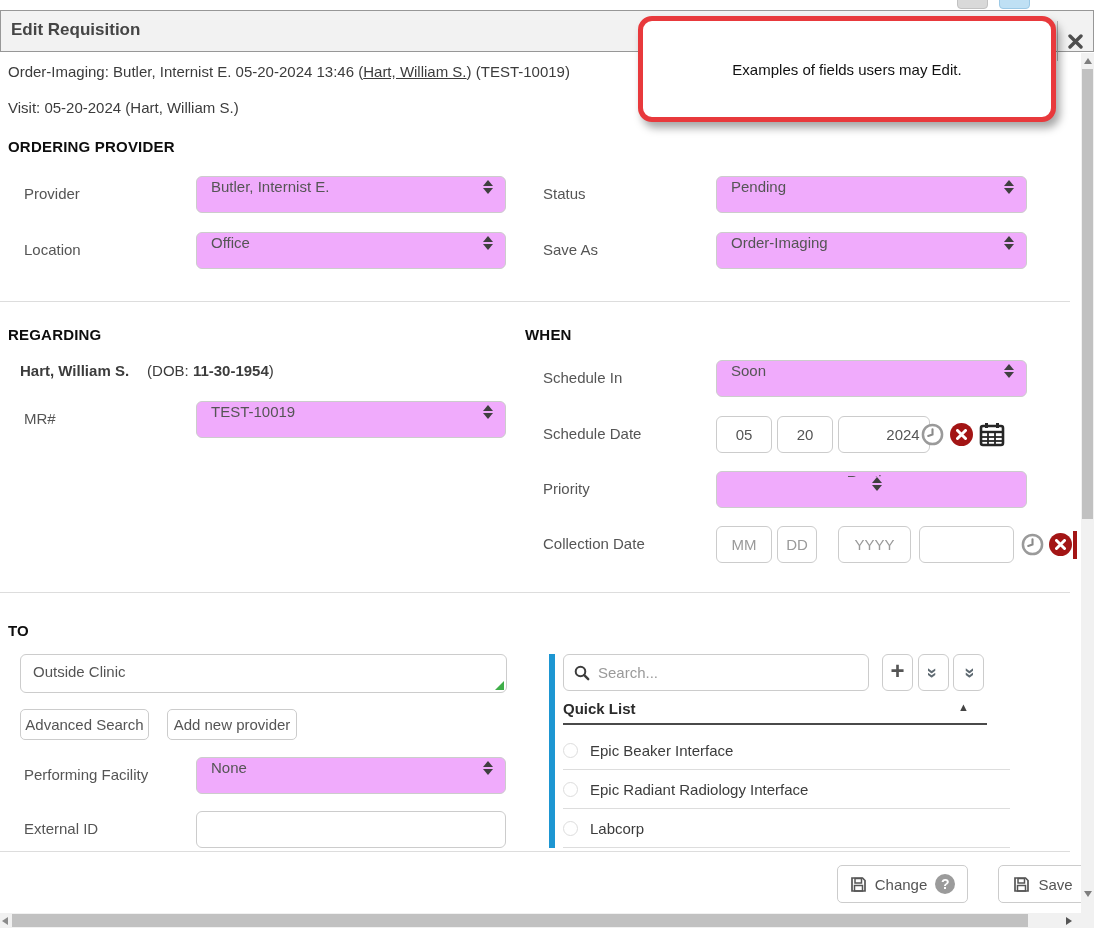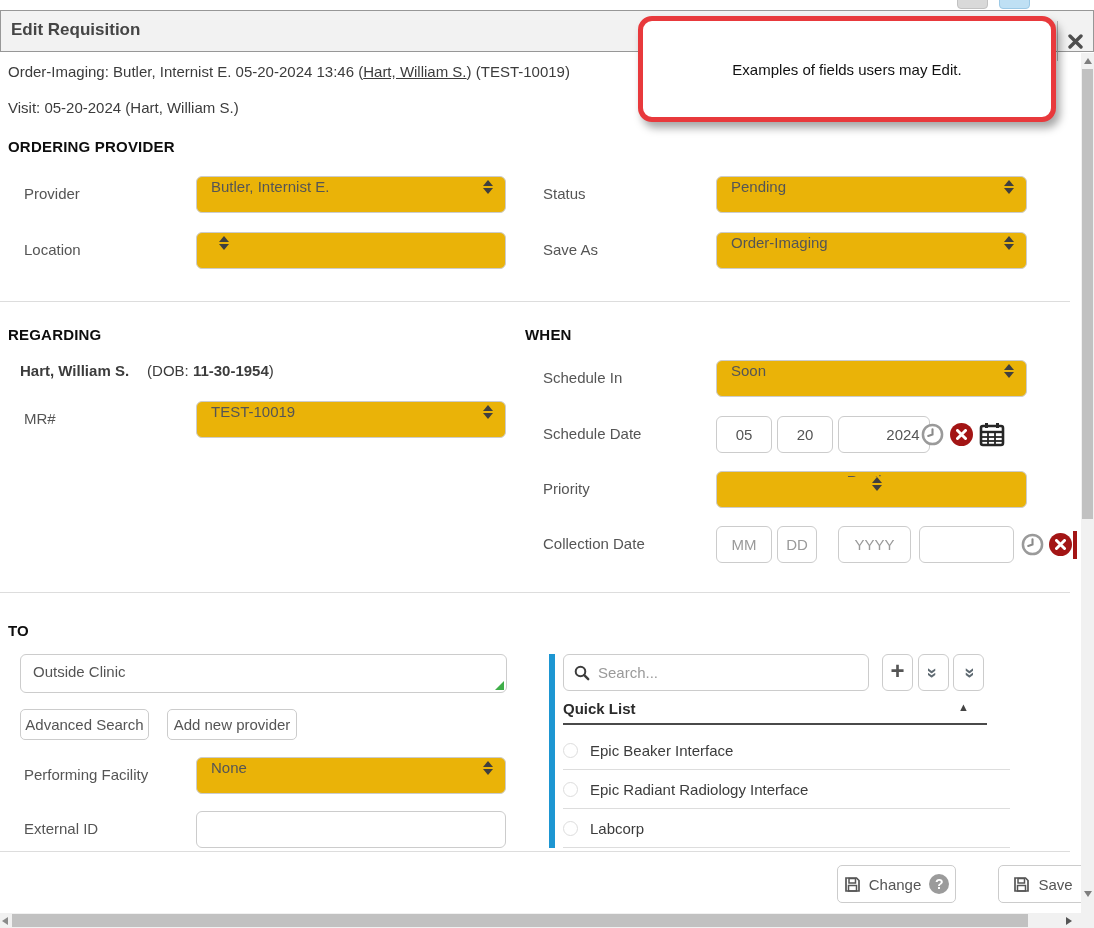--- a/index.html
+++ b/index.html
@@ -26,21 +26,21 @@
              box-shadow:4px 6px 9px rgba(0,0,0,.35); z-index:20;
              display:flex; align-items:center; justify-content:center; }
   .callout span { font-size:15px; color:#111; }
 
   .line { position:absolute; left:8px; white-space:nowrap; color:#3c3c3c; }
   a.plink { color:#3c3c3c; text-decoration:underline; cursor:pointer; }
 
   .sech { position:absolute; font-weight:bold; color:#0d0d0d; font-size:15px; letter-spacing:.2px; }
   .lbl  { position:absolute; color:#555; }
 
-  .select { position:absolute; height:37px; background:#eab308; border:1px solid #ccc;
+  .select { position:absolute; height:37px; background:#f0abfc; border:1px solid #ccc;
             border-radius:6px; display:flex; align-items:center; padding:0 12px 16px 14px;
             color:#555; cursor:pointer; }
   .select .stx { flex:1; overflow:hidden; white-space:nowrap; }
   .carets { display:flex; flex-direction:column; align-items:center; gap:2px; margin-left:8px; }
   .carets .cu { width:0;height:0;border-left:5px solid transparent;border-right:5px solid transparent;border-bottom:6px solid #3f3f3f; }
   .carets .cd { width:0;height:0;border-left:5px solid transparent;border-right:5px solid transparent;border-top:6px solid #3f3f3f; }
 
   .inp { position:absolute; height:37px; border:1px solid #ccc; border-radius:6px;
          background:#fff; color:#555; font-size:15px; font-family:inherit;
          text-align:center; outline:none; }
@@ -139,20 +139,21 @@
 <div class="select" style="left:716px; top:176px; width:311px;">
   <span class="stx">Pending</span>
   <span class="carets">
       <i class="cu"></i>
       <i class="cd"></i>
     </span>
 </div>
 
 <div class="lbl" style="left:24px; top:241px;">Location</div>
 <div class="select" style="left:196px; top:232px; width:310px;">
+  <span class="stx">Office</span>
   <span class="carets">
       <i class="cu"></i>
       <i class="cd"></i>
     </span>
 </div>
 
 <div class="lbl" style="left:543px; top:241px;">Save As</div>
 <div class="select" style="left:716px; top:232px; width:311px;">
   <span class="stx">Order-Imaging</span>
   <span class="carets">
@@ -290,21 +291,21 @@
   <span class="radio"></span>
   <span class="qltext">Epic Radiant Radiology Interface</span>
 </div>
 <div class="qlrow" style="top:809px;">
   <span class="radio"></span>
   <span class="qltext">Labcorp</span>
 </div>
 
 <div class="hr" style="top:851px;"></div>
 
-<div class="obtn" style="left:837px; top:865px; width:119px; height:38px;">
+<div class="obtn" style="left:837px; top:865px; width:131px; height:38px;">
   <svg width="17" height="17" viewBox="0 0 17 17">
     <path d="M2 2 H12.5 L15 4.5 V15 H2 Z" fill="none" stroke="#555" stroke-width="1.7"></path>
     <rect x="5" y="2.5" width="6.5" height="4.5" fill="none" stroke="#555" stroke-width="1.5"></rect>
     <rect x="4.5" y="9.5" width="8" height="5.5" fill="none" stroke="#555" stroke-width="1.5"></rect>
   </svg>
   <span>Change</span>
   <span class="qmark">?</span>
 </div>
 <div class="obtn" style="left:978px; top:865px; width:90px; height:38px;margin-left:20px;">
   <svg width="17" height="17" viewBox="0 0 17 17">

